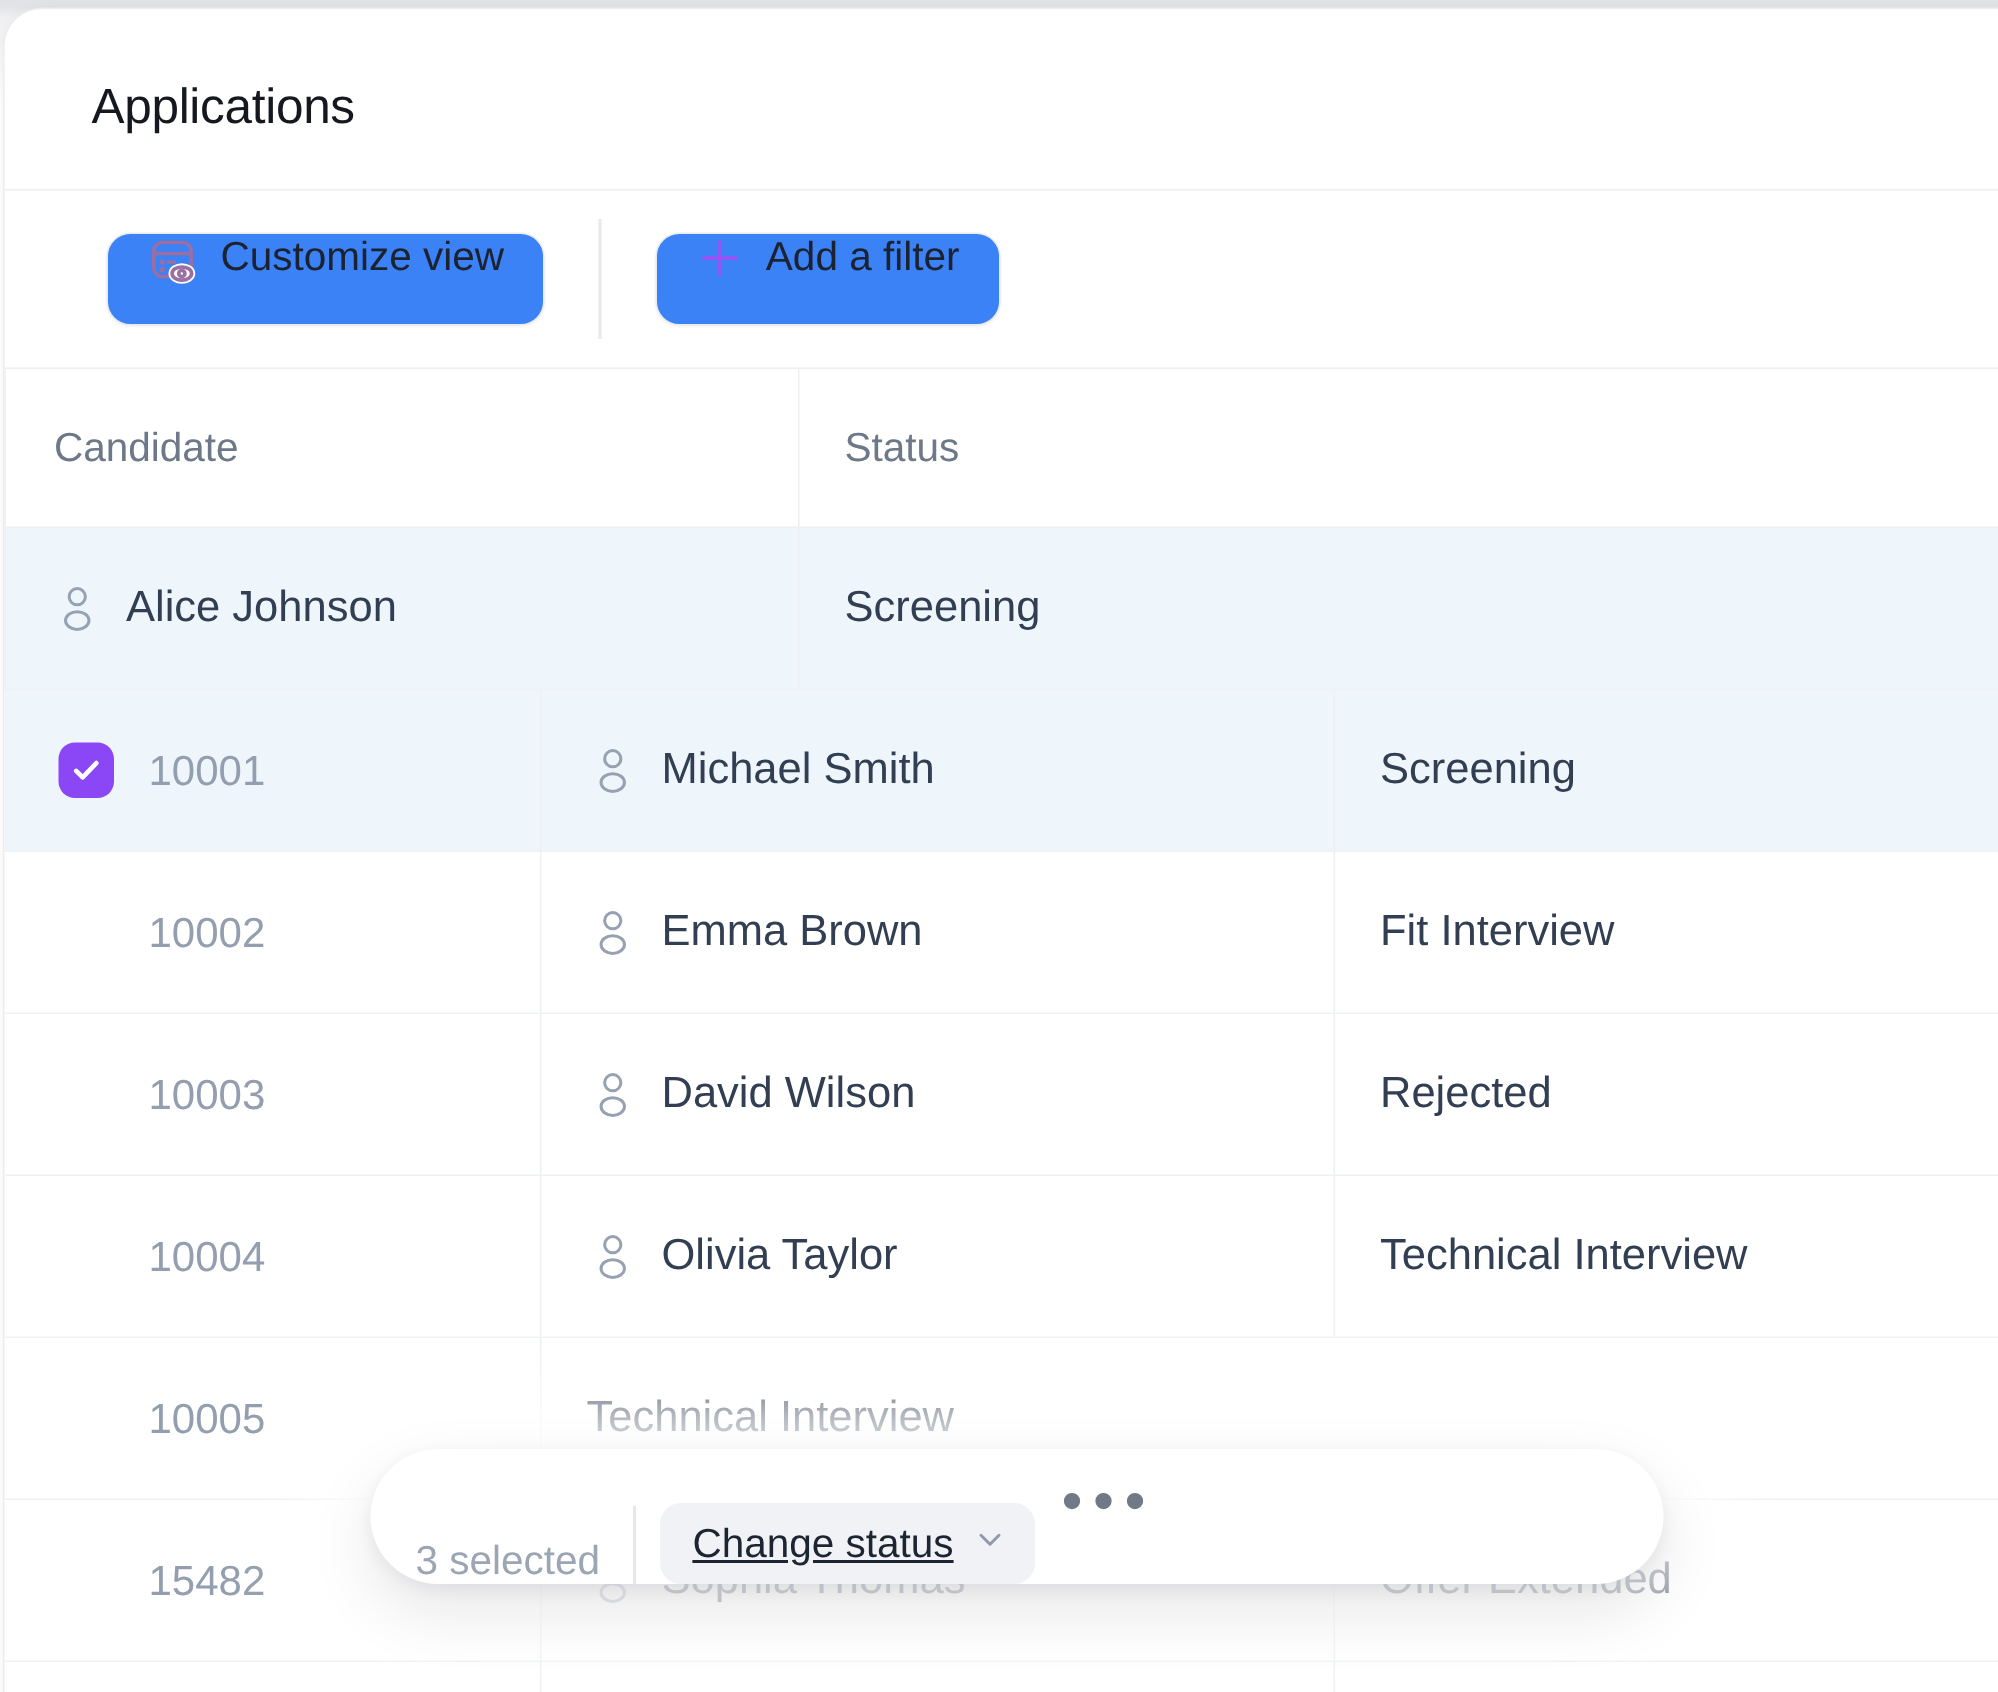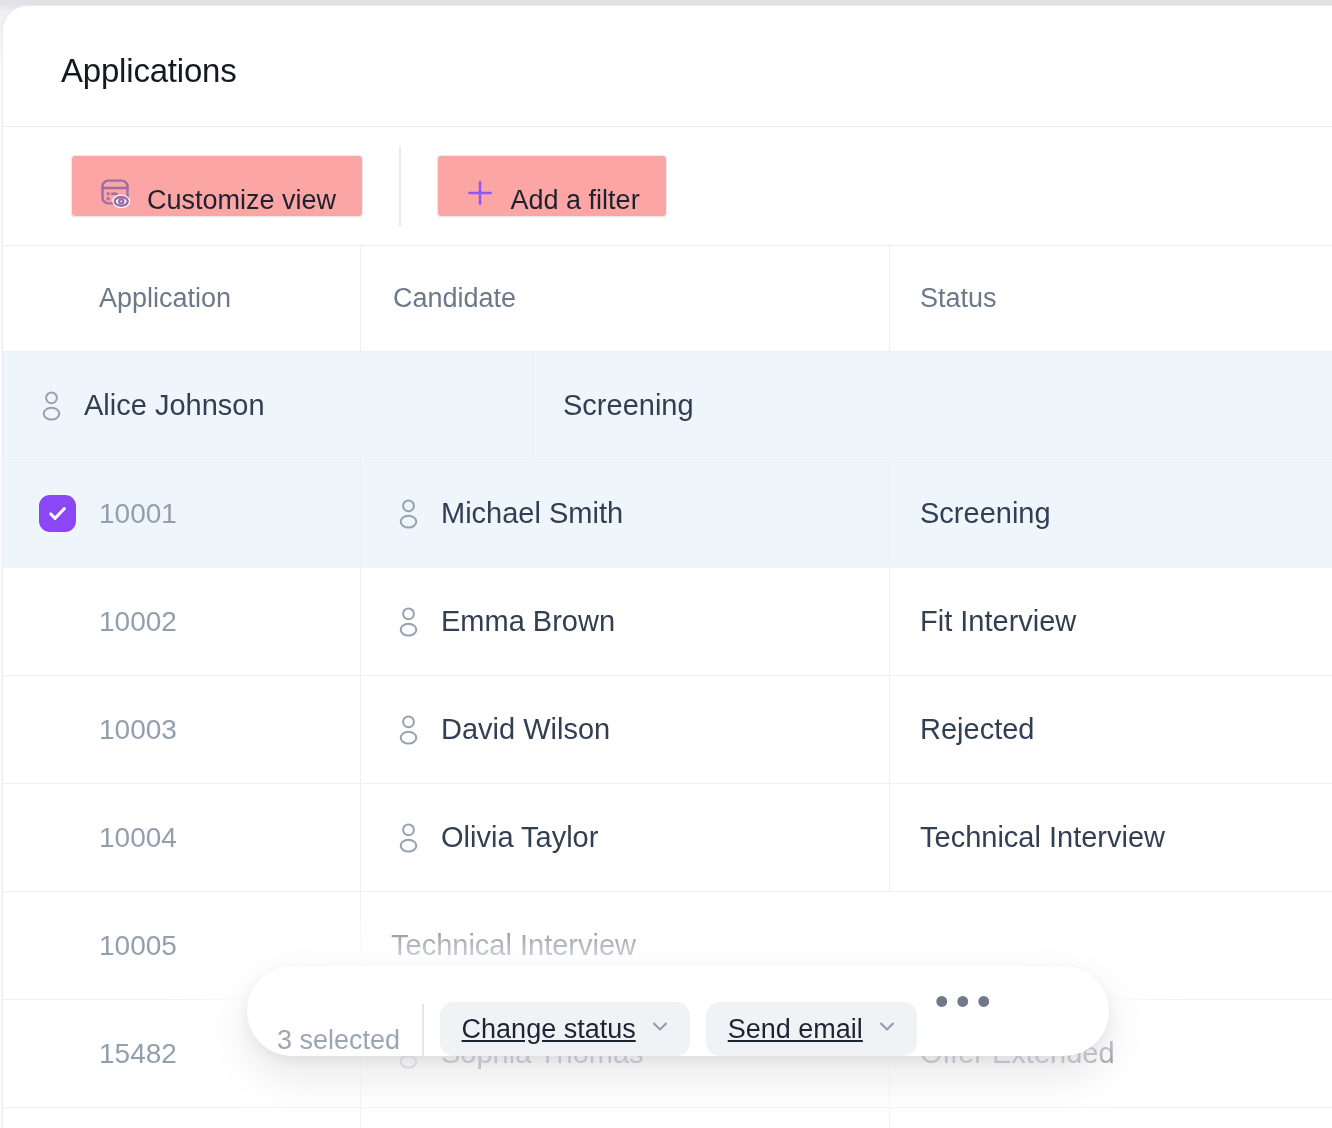--- a/index.html
+++ b/index.html
@@ -33,24 +33,24 @@
   }
 
   
   .toolbar {
     height:119px;
     display:flex; align-items:center;
     padding-left:68px;
     border-bottom:1px solid #edeef1;
   }
   .btn {
-    display:inline-flex; align-items:flex-end; gap:15px;
+    display:inline-flex; align-items:flex-start; gap:15px;
     height:62px; padding:0 26px;
-    background:#fca5a5;
-    border:1.5px solid #e8eaee; border-radius:4px;
+    background:#3b82f6;
+    border:1.5px solid #e8eaee; border-radius:16px;
     box-shadow:0 1px 2px rgba(16,24,40,.05);
     font-size:27px; color:#1c2230;
     font-family:inherit; cursor:pointer;
   }
   .toolbar-divider {
     width:1.5px; height:80px; background:#e7e9ed; margin:0 36px;
   }
 
   
   .thead { display:flex; height:106px; border-bottom:1px solid #edeff2; }
@@ -141,21 +141,20 @@
           <line x1="4" y1="12" x2="20" y2="12"></line>
         </svg>
       </span>
       <span>Add a filter</span>
     </button>
   </div>
 
   <div class="table">
 
     <div class="thead">
-      <div class="th col-app">Application</div>
       <div class="th col-cand">Candidate</div>
       <div class="th col-status">Status</div>
     </div>
 
     <div class="row selected">
       <div class="col-cand">
         <span class="person-icon">
           <svg width="31" height="34" viewBox="0 0 24 27" fill="none" stroke="#96a2b2" stroke-width="1.6">
               <circle cx="12" cy="7" r="4.3"></circle>
               <ellipse cx="12" cy="19.6" rx="6.2" ry="4.7"></ellipse>
@@ -292,23 +291,15 @@
 
   <button class="chip">
     <span>Change status</span>
     <span>
       <svg width="24" height="24" viewBox="0 0 24 24" fill="none" stroke="#8f9aab" stroke-width="2" stroke-linecap="round" stroke-linejoin="round">
           <path d="M6 9.5l6 6 6-6"></path>
         </svg>
     </span>
   </button>
 
-  <button class="chip">
-    <span>Send email</span>
-    <span>
-      <svg width="24" height="24" viewBox="0 0 24 24" fill="none" stroke="#8f9aab" stroke-width="2" stroke-linecap="round" stroke-linejoin="round">
-          <path d="M6 9.5l6 6 6-6"></path>
-        </svg>
-    </span>
-  </button>
 
   <button class="more-btn">•••</button>
 </div>
 
 </body></html>

